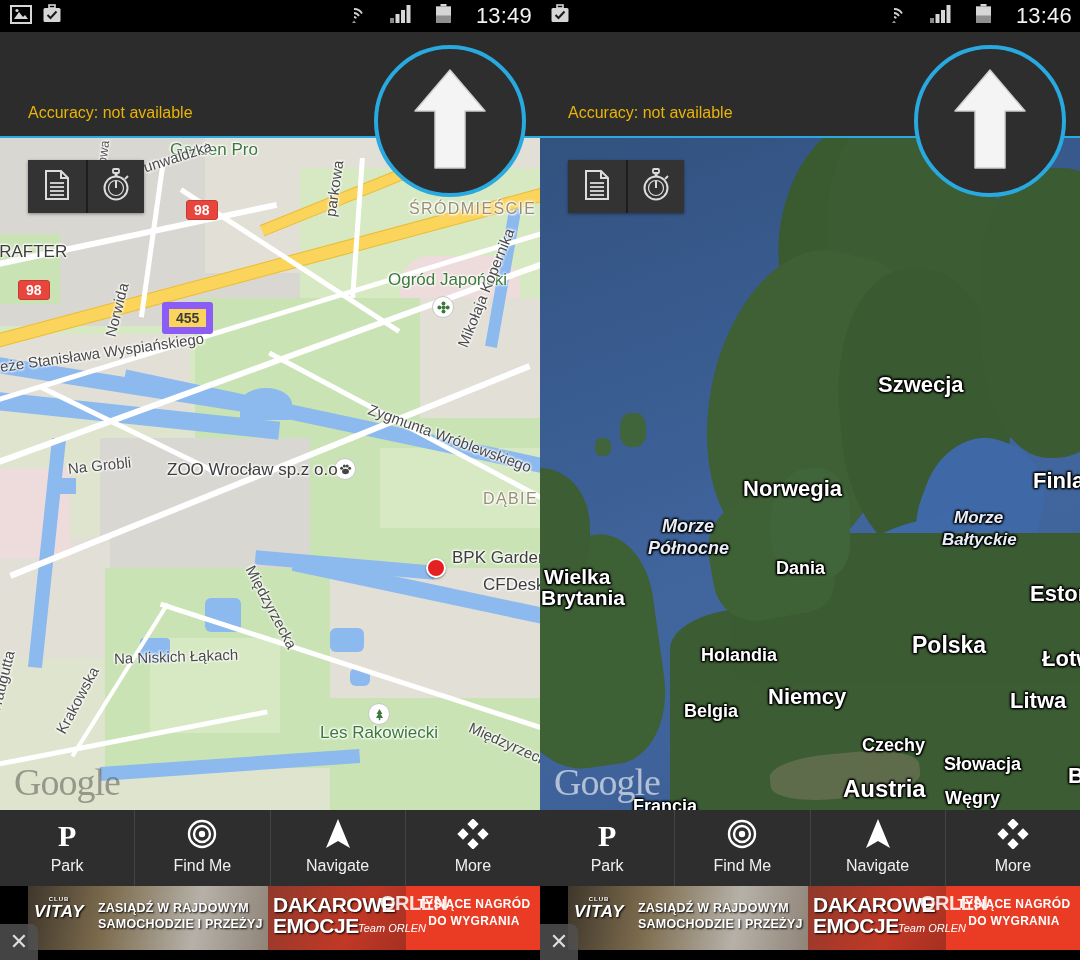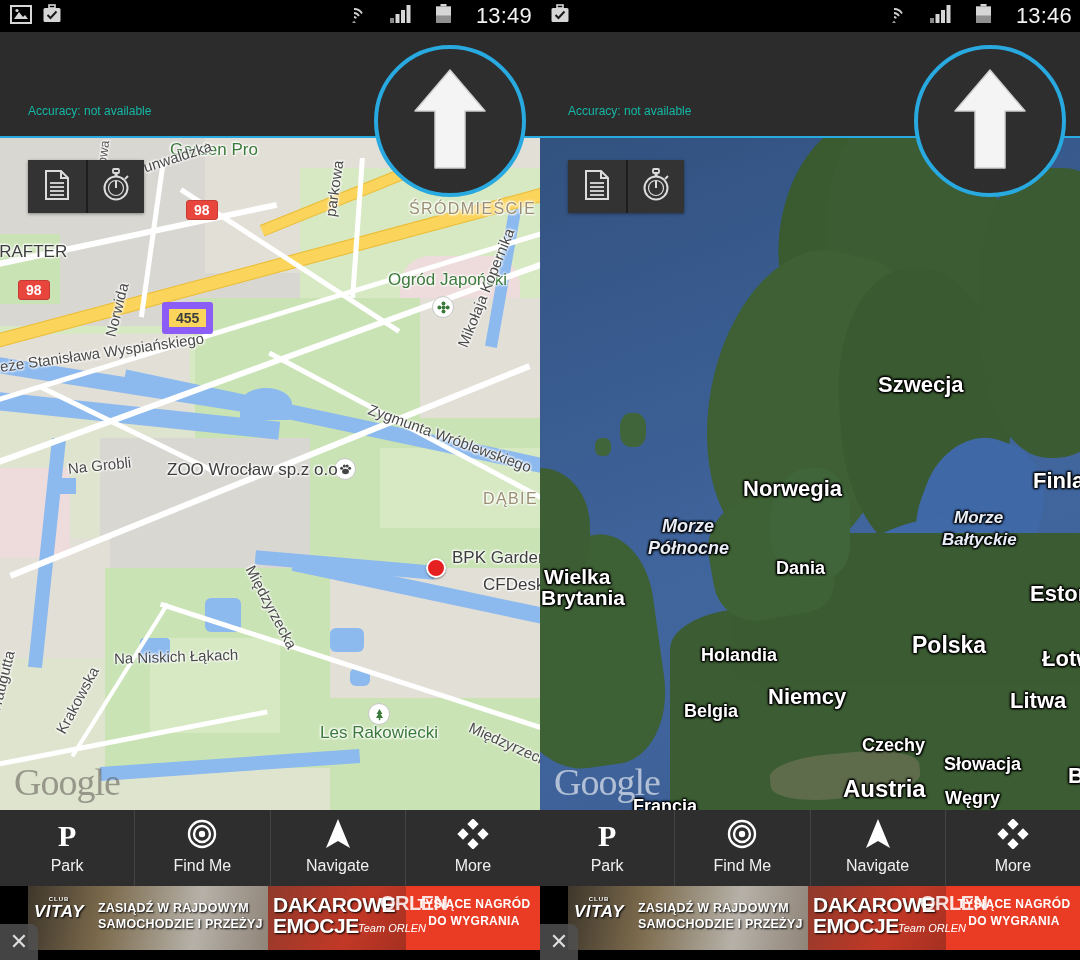--- a/index.html
+++ b/index.html
@@ -27,21 +27,21 @@
   
   .header{
     position:absolute;top:32px;left:0;width:1080px;height:106px;
     background:#2c2c2c;
   }
   .hdr-half{position:absolute;top:0;height:106px;width:540px;}
   .hdr-left{left:0;}
   .hdr-right{left:540px;}
   .accuracy{
     position:absolute;left:28px;top:72px;
-    color:#14b8a6;font-size:12px;white-space:nowrap;
+    color:#eab308;font-size:16px;white-space:nowrap;
   }
   .cyanline{
     position:absolute;left:0;top:104px;width:540px;height:3px;background:#28a9e0;
   }
   .compass{
     position:absolute;top:13px;left:374px;
     width:152px;height:152px;border-radius:50%;
     background:#2e2e2e;border:4px solid #28a9e0;
     z-index:6;
   }

